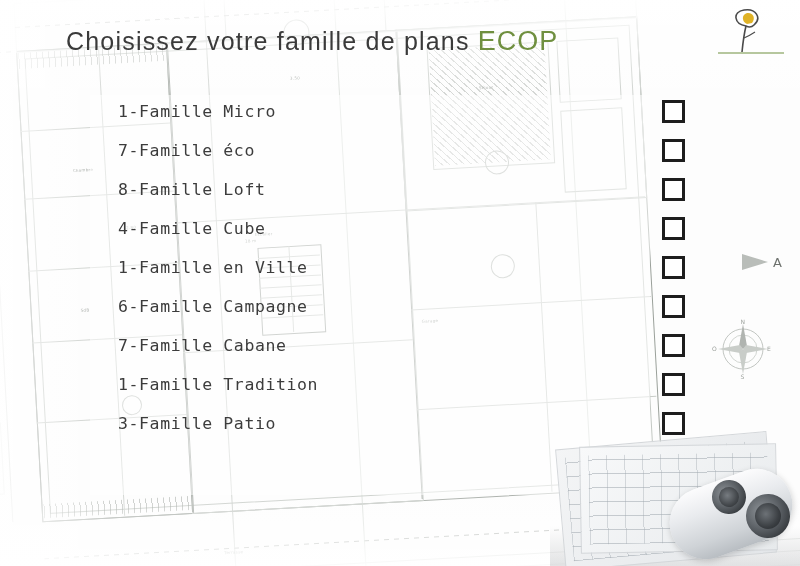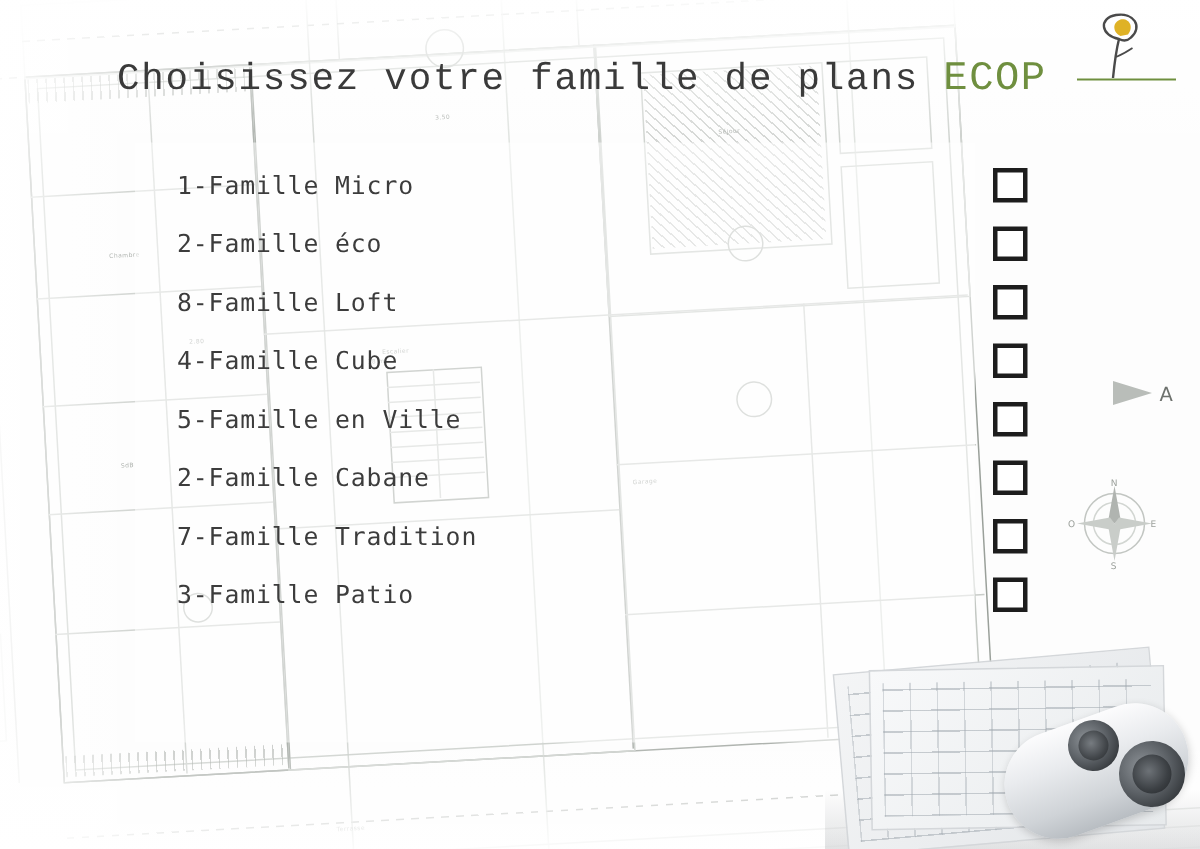--- a/index.html
+++ b/index.html
@@ -118,47 +118,47 @@
   .header {
     position: absolute;
     left: 0; top: 0;
     width: 800px;
     height: 72px;
   }
   .title {
     position: absolute;
     left: 62px;
     top: 22px;
-    font-family: Liberation Mono, monospace;
+    font-family: Liberation Sans, sans-serif;
     font-size: 25px;
     color: #3a3a3a;
     letter-spacing: 1.2px;
     white-space: nowrap;
     font-weight: normal;
-    margin: 16px;
+    margin: 4px;
   }
   .title .ecop {
     color: #6f8f3f;
     font-size: 27px;
     letter-spacing: 1px;
   }
   .logo {
     position: absolute;
     left: 716px;
     top: 8px;
     width: 70px;
     height: 52px;
   }
   .logo svg { display: block; }
 
   
   .list {
     position: absolute;
     left: 118px;
-    top: 104px;
+    top: 92px;
     width: 600px;
   }
   .row {
     position: relative;
     height: 39px;
     display: flex;
     align-items: center;
   }
   .row-label {
     font-family: "DejaVu Sans Mono", monospace;
@@ -415,47 +415,51 @@
   </div>
 
   <div class="list">
 
     <div class="row">
       <span class="row-label">1-Famille Micro</span>
       <span class="checkbox"></span>
     </div>
 
     <div class="row">
-      <span class="row-label">2-Famille éco</span>
+      <span class="row-label">7-Famille éco</span>
       <span class="checkbox"></span>
     </div>
 
     <div class="row">
       <span class="row-label">8-Famille Loft</span>
       <span class="checkbox"></span>
     </div>
 
     <div class="row">
       <span class="row-label">4-Famille Cube</span>
       <span class="checkbox"></span>
     </div>
 
     <div class="row">
-      <span class="row-label">5-Famille en Ville</span>
-      <span class="checkbox"></span>
-    </div>
-
-
-    <div class="row">
-      <span class="row-label">2-Famille Cabane</span>
-      <span class="checkbox"></span>
-    </div>
-
-    <div class="row">
-      <span class="row-label">7-Famille Tradition</span>
+      <span class="row-label">1-Famille en Ville</span>
+      <span class="checkbox"></span>
+    </div>
+
+    <div class="row">
+      <span class="row-label">6-Famille Campagne</span>
+      <span class="checkbox"></span>
+    </div>
+
+    <div class="row">
+      <span class="row-label">7-Famille Cabane</span>
+      <span class="checkbox"></span>
+    </div>
+
+    <div class="row">
+      <span class="row-label">1-Famille Tradition</span>
       <span class="checkbox"></span>
     </div>
 
     <div class="row">
       <span class="row-label">3-Famille Patio</span>
       <span class="checkbox"></span>
     </div>
 
 
   </div>

